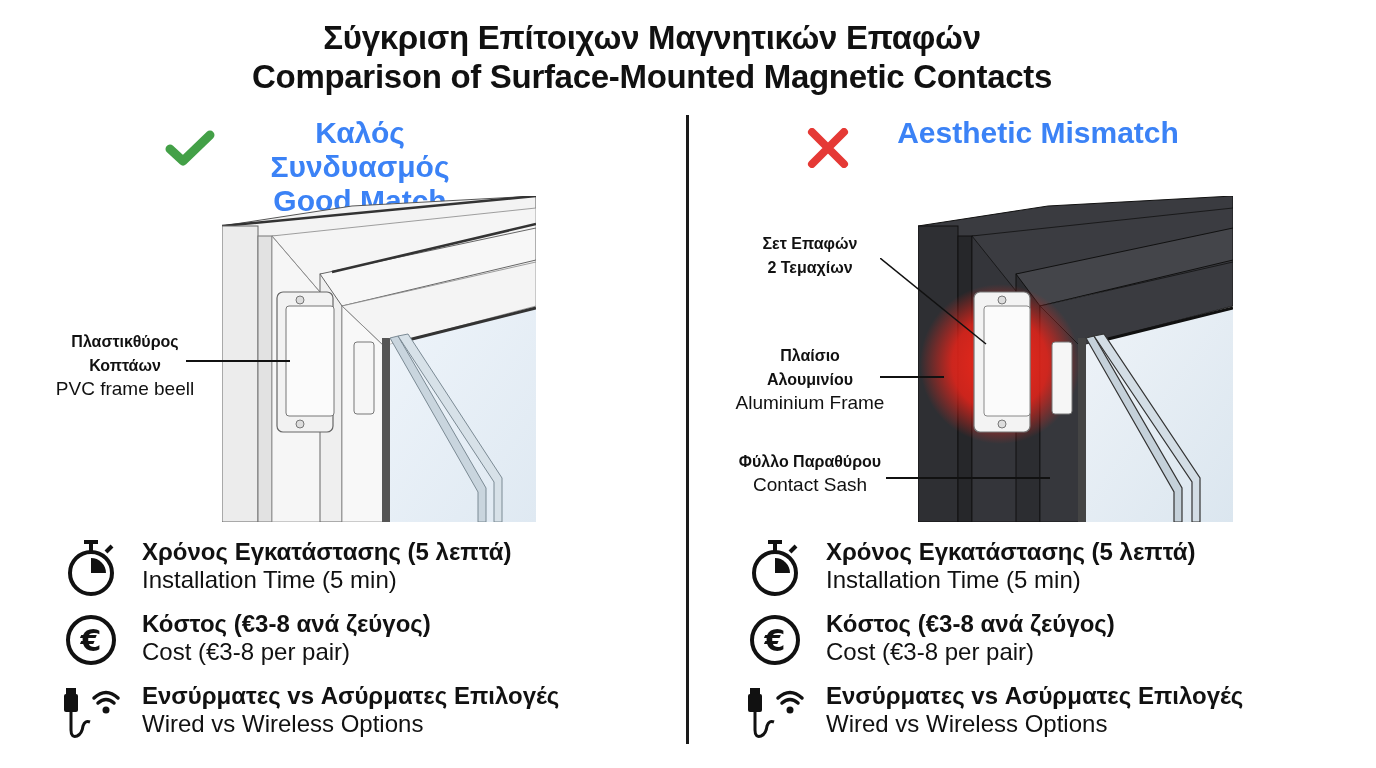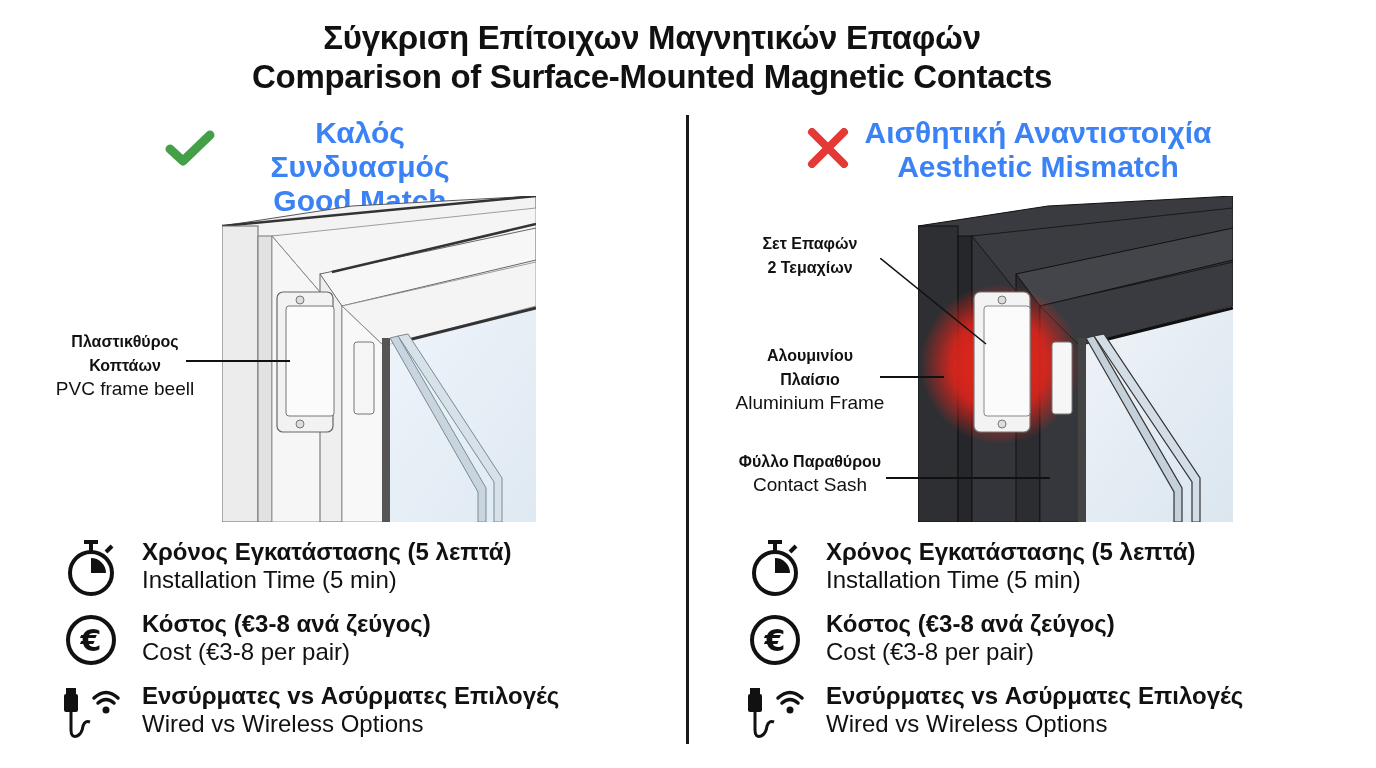--- a/index.html
+++ b/index.html
@@ -147,21 +147,20 @@
 </div>
 
 <div class="abs" style="left:690px;top:110px;width:686px;height:650px;">
 
   <span class="abs" style="left:116px;top:18px;">
     <svg width="44" height="40" viewBox="0 0 44 40">
         <path d="M6 4 L38 36 M38 4 L6 36" fill="none" stroke="#e53935" stroke-width="8" stroke-linecap="round"></path>
       </svg>
   </span>
   <div class="abs panel-head" style="left:168px;top:6px;width:360px;">
-    <div>Αισθητική Αναντιστοιχία</div>
     <div>Aesthetic Mismatch</div>
   </div>
 
   <div class="abs" style="left:228px;top:86px;width:315px;height:326px;">
     <svg width="315" height="326" viewBox="0 0 315 326">
       <defs>
         <linearGradient id="gl2" x1="0" y1="0" x2="1" y2="1">
           <stop offset="0" stop-color="#eef3f8"></stop>
             <stop offset="1" stop-color="#dbe6ef"></stop>
         </linearGradient>
@@ -203,22 +202,22 @@
 
   <div class="abs callout" style="left:20px;top:122px;width:200px;">
     <div class="gr">Σετ Επαφών</div>
     <div class="gr">2 Τεμαχίων</div>
   </div>
   <svg class="abs" style="left:190px;top:148px;" width="110" height="90">
     <line x1="0" y1="0" x2="106" y2="86" stroke="#111" stroke-width="1.5"></line>
   </svg>
 
   <div class="abs callout" style="left:20px;top:234px;width:200px;">
+    <div class="gr">Πλαίσιο</div>
     <div class="gr">Αλουμινίου</div>
-    <div class="gr">Πλαίσιο</div>
     <div class="en">Aluminium Frame</div>
   </div>
   <div class="abs leader" style="left:190px;top:266px;width:64px;height:1.5px;"></div>
 
   <div class="abs callout" style="left:20px;top:340px;width:200px;">
     <div class="gr">Φύλλο Παραθύρου</div>
     <div class="en">Contact Sash</div>
   </div>
   <div class="abs leader" style="left:196px;top:367px;width:164px;height:1.5px;"></div>
 

